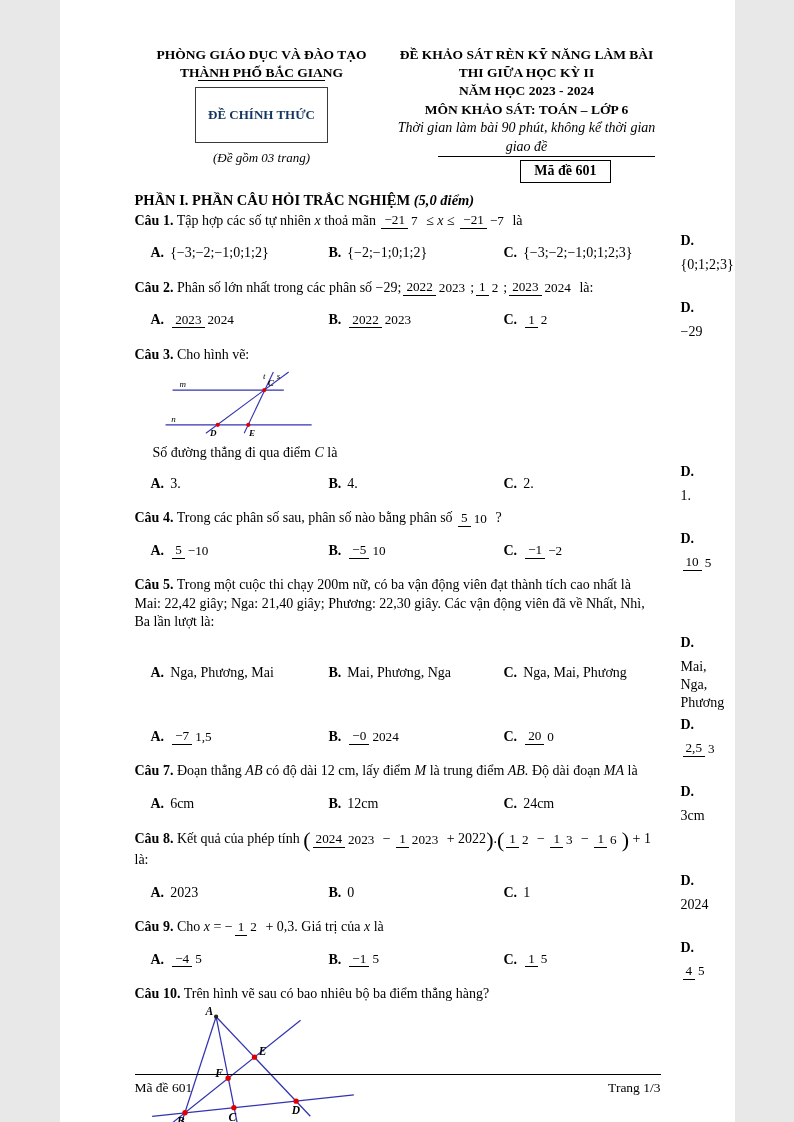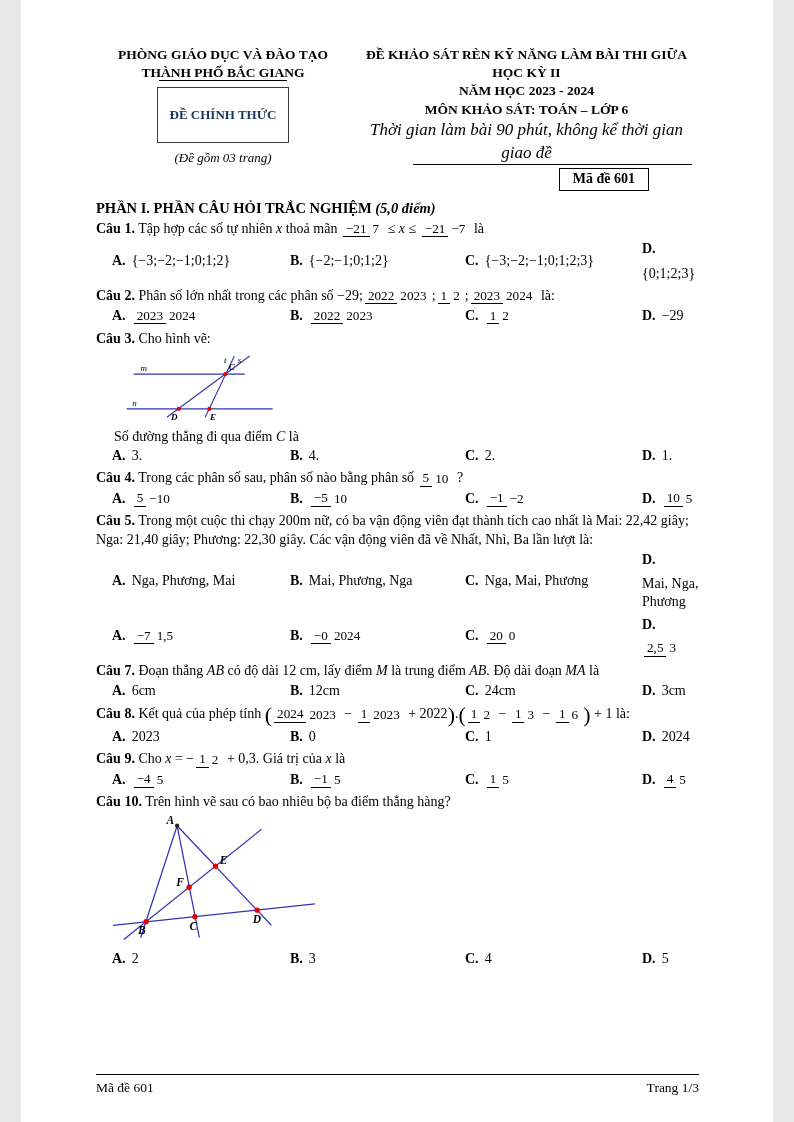--- a/index.html
+++ b/index.html
@@ -1,30 +1,30 @@
 <!DOCTYPE html>
 <html><head>
 <meta charset="utf-8">
 <style>
   html,body { margin:0; padding:0; background:#e8e8e8; }
   .page {
-    width:752px; height:1122px; margin:0 auto; background:#ffffff;
+    width:675px; height:1122px; margin:0 auto; background:#ffffff;
     box-sizing:border-box; padding:46px 74px 0 75px; position:relative; overflow:hidden;
     font-family:"Liberation Serif", serif; font-size:14px; color:#000;
   }
   .docheader { display:flex; }
   .h-left  { width:254px; text-align:center; font-weight:bold; font-size:13.5px; line-height:1.35; }
   .h-right { flex:1; text-align:center; font-weight:bold; font-size:13.5px; line-height:1.35; padding-left:4px; }
   .u-mid  { position:relative; display:inline-block; }
   .u-mid::after  { content:""; position:absolute; left:11%; right:11%; bottom:1px; border-bottom:1.2px solid #000; }
   .u-time { position:relative; display:inline-block; }
   .u-time::after { content:""; position:absolute; left:17%; right:2%; bottom:0; border-bottom:1px solid #000; }
   .official-box { display:inline-block; border:1.5px solid #3a3a3a; padding:18px 12px; margin-top:5px; color:#17365d; font-size:13px; }
   .pages-note { font-weight:normal; font-style:italic; font-size:13px; margin-top:6px; }
-  .time-note  { font-weight:normal; font-style:italic; font-size:17px; }
+  .time-note  { font-weight:normal; font-style:italic; font-size:14px; }
   .code-box { display:block; width:fit-content; border:1.4px solid #000; padding:1px 13px; margin:3px 50px 0 auto; font-size:14px; }
   .section-title { font-weight:bold; font-size:14.5px; margin:9px 0 3px; }
   .q { margin:0 0 3px; }
   .stem { margin:0; line-height:1.32; }
   .lbl { font-weight:bold; }
   .mi  { font-style:italic; }
   .frac { display:inline-flex; flex-direction:row; align-items:center; vertical-align:middle; margin:1px 2px; font-size:13.2px; line-height:1.12; }
   .frac .num { padding:0 3px; border-bottom:1px solid #000; }
   .frac .den { padding:0 3px; }
   .bigp { font-size:22px; vertical-align:middle; line-height:1; }

